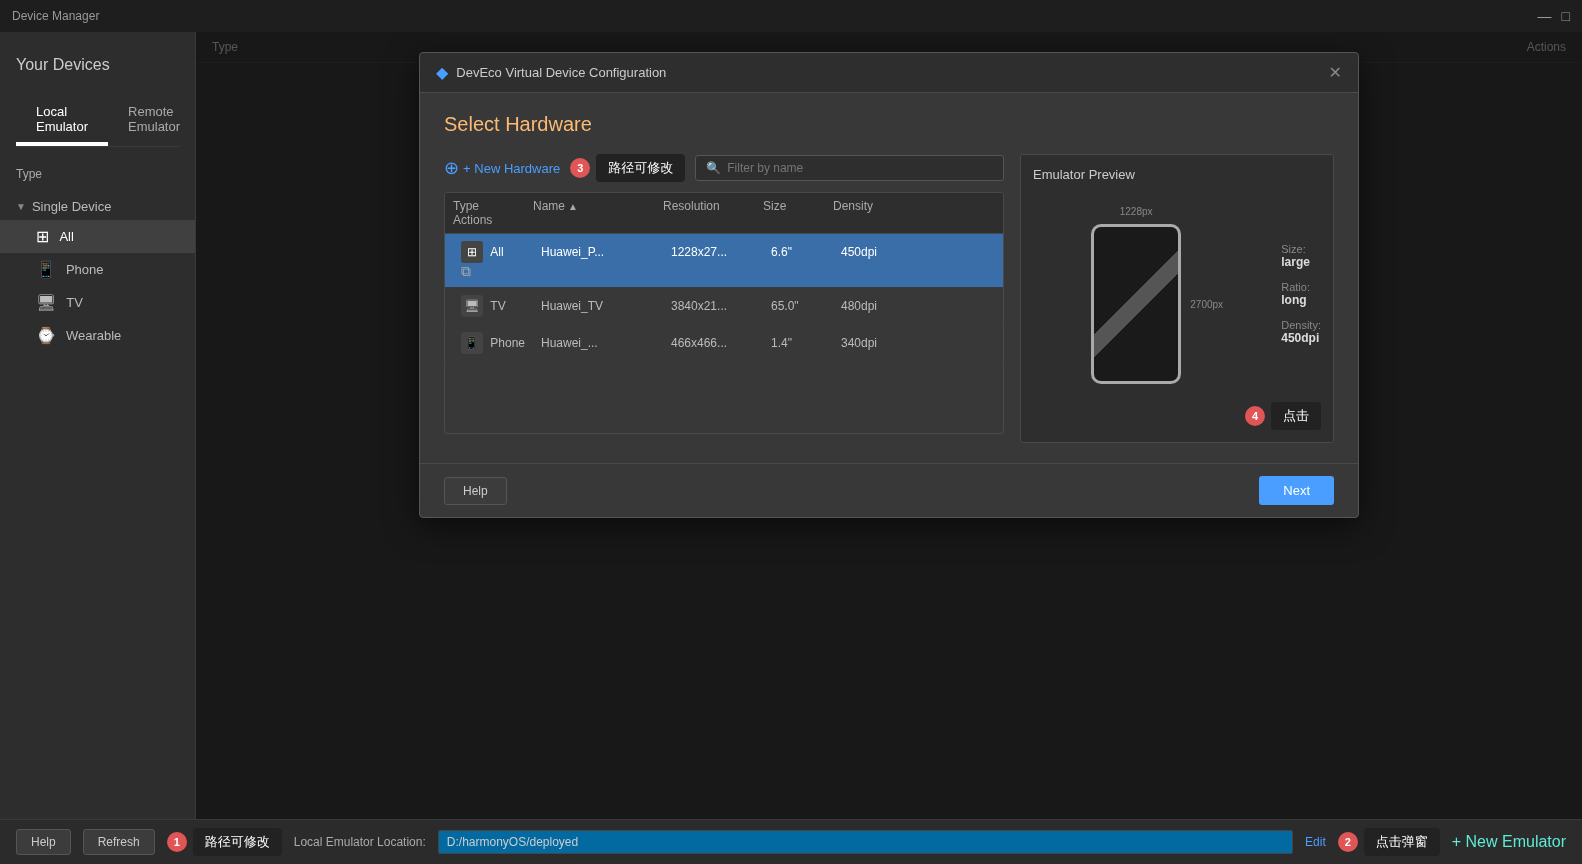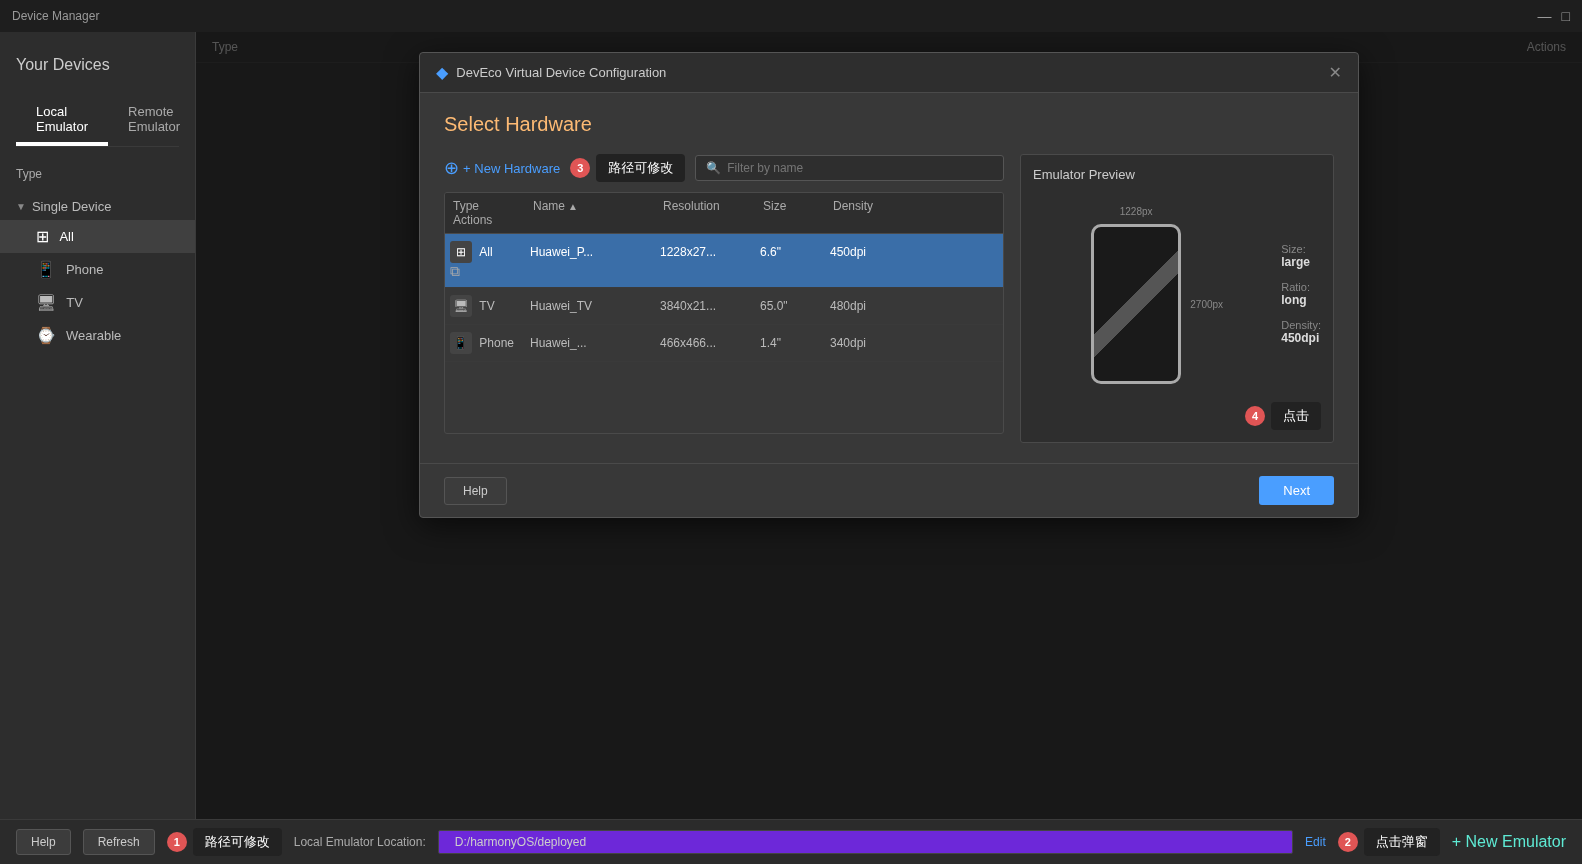--- a/index.html
+++ b/index.html
@@ -138,25 +138,25 @@
       border-radius: 3px;
       cursor: pointer;
       font-size: 12px;
     }
     .bottom-label {
       color: #aaa;
       font-size: 12px;
     }
     .bottom-path {
       flex: 1;
-      background: #6d28d9;
+      background: #0369a1;
       border: 1px solid #444;
       color: #ccc;
       font-size: 12px;
-      padding: 4px 16px;
+      padding: 4px 8px;
       border-radius: 2px;
     }
     .bottom-edit {
       color: #4a9eff;
       font-size: 12px;
       cursor: pointer;
     }
     .bottom-new-emu {
       font-size: 16px;
       color: #5eead4;
@@ -290,21 +290,21 @@
       color: #aaa;
       display: flex;
       align-items: center;
       gap: 3px;
     }
     .hw-th .sort { font-size: 10px; }
     .hw-table-body {}
     .hw-row {
       display: grid;
       grid-template-columns: 80px 130px 100px 70px 80px;
-      padding: 7px 5px;
+      padding: 7px 16px;
       border-bottom: 1px solid #3a3a3a;
       cursor: pointer;
       align-items: center;
     }
     .hw-row.selected { background: #3a6ea8; }
     .hw-row.selected .hw-td { color: #fff; }
     .hw-td {
       font-size: 12px;
       color: #bbb;
       overflow: hidden;

